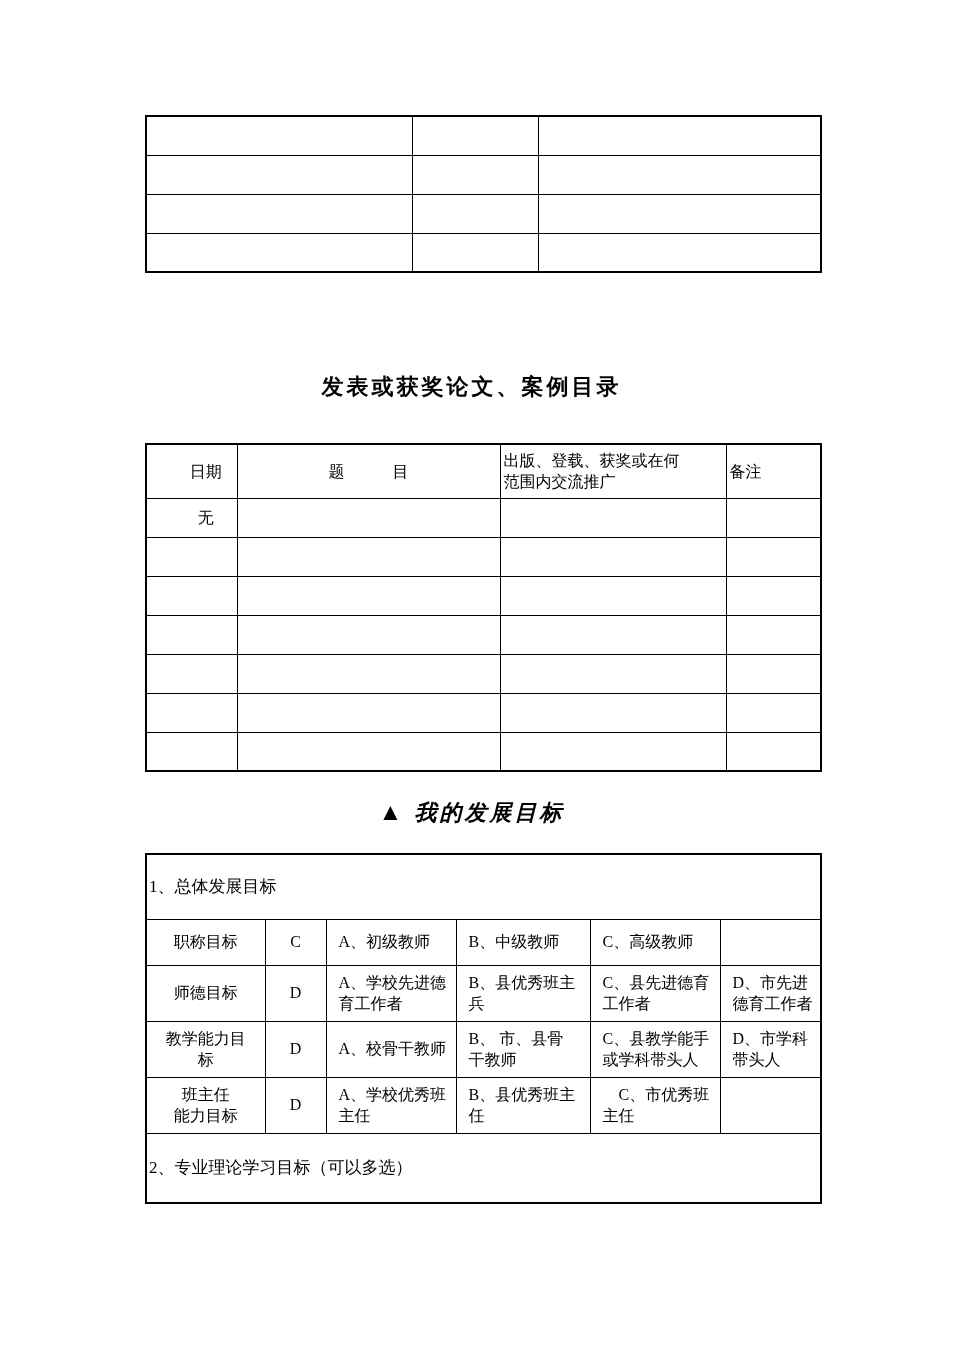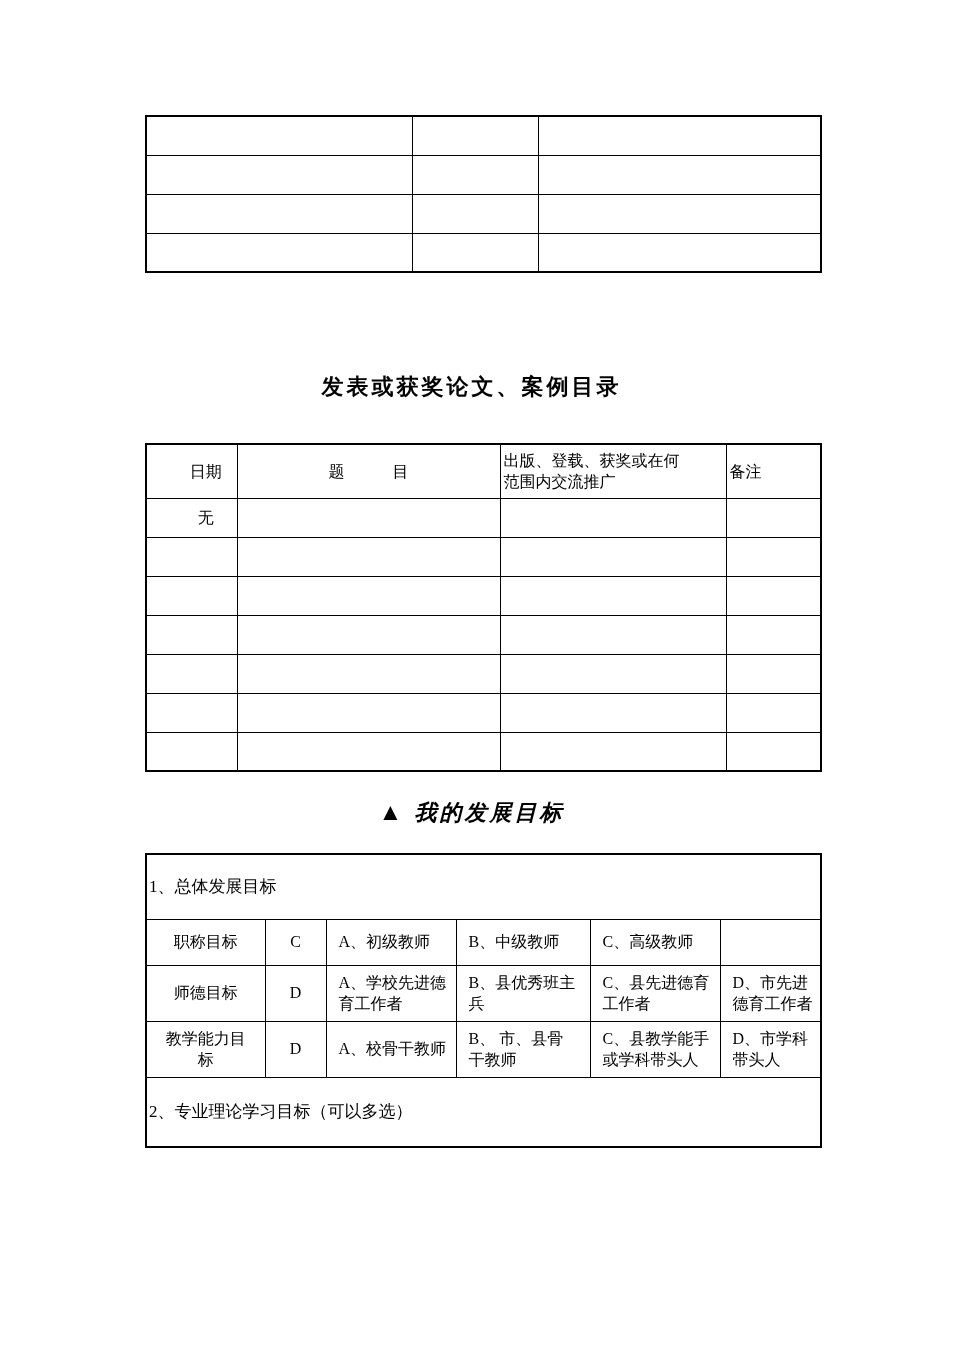--- a/index.html
+++ b/index.html
@@ -222,18 +222,30 @@
 标</td>
       <td class="g-grade">D</td>
       <td class="g-opt">A、校骨干教师</td>
       <td class="g-opt">B、 市、县骨
 干教师</td>
       <td class="g-opt">C、县教学能手
 或学科带头人</td>
       <td class="g-opt">D、市学科
 带头人</td>
     </tr>
+    <tr class="r4">
+      <td class="g-label">班主任
+能力目标</td>
+      <td class="g-grade">D</td>
+      <td class="g-opt">A、学校优秀班
+主任</td>
+      <td class="g-opt">B、县优秀班主
+任</td>
+      <td class="g-opt">　C、市优秀班
+主任</td>
+      <td class="g-opt"></td>
+    </tr>
     <tr class="sec2">
       <td class="sec" colspan="6">2、专业理论学习目标（可以多选）</td>
     </tr>
   </tbody>
     </table>
 </div>
 
 </body></html>

